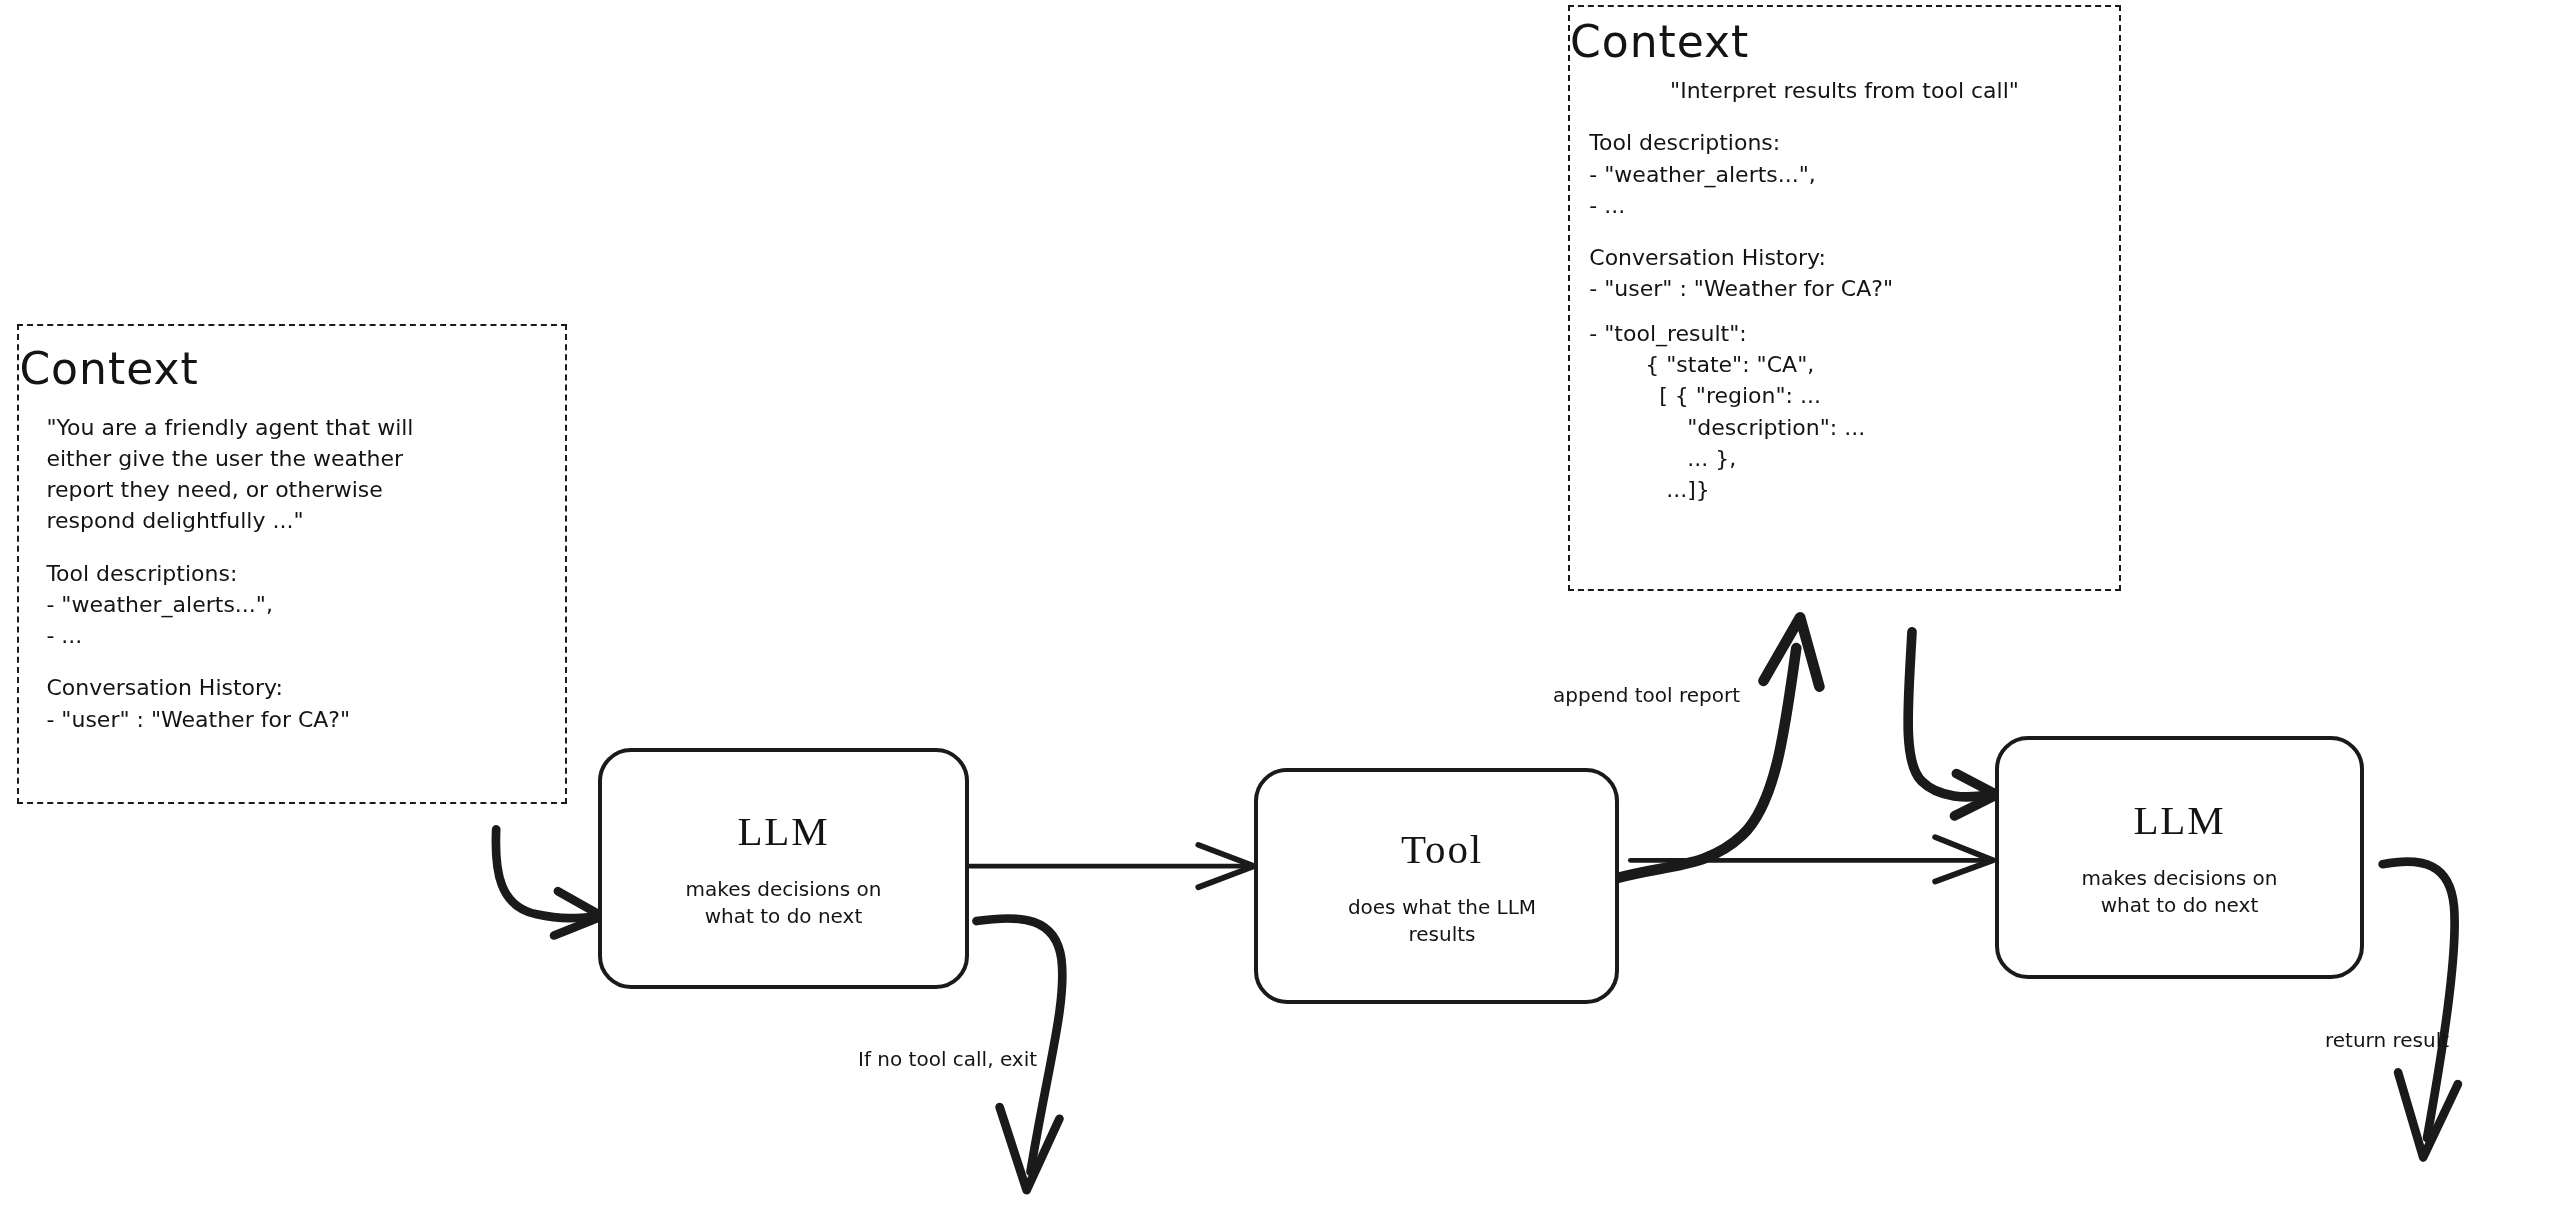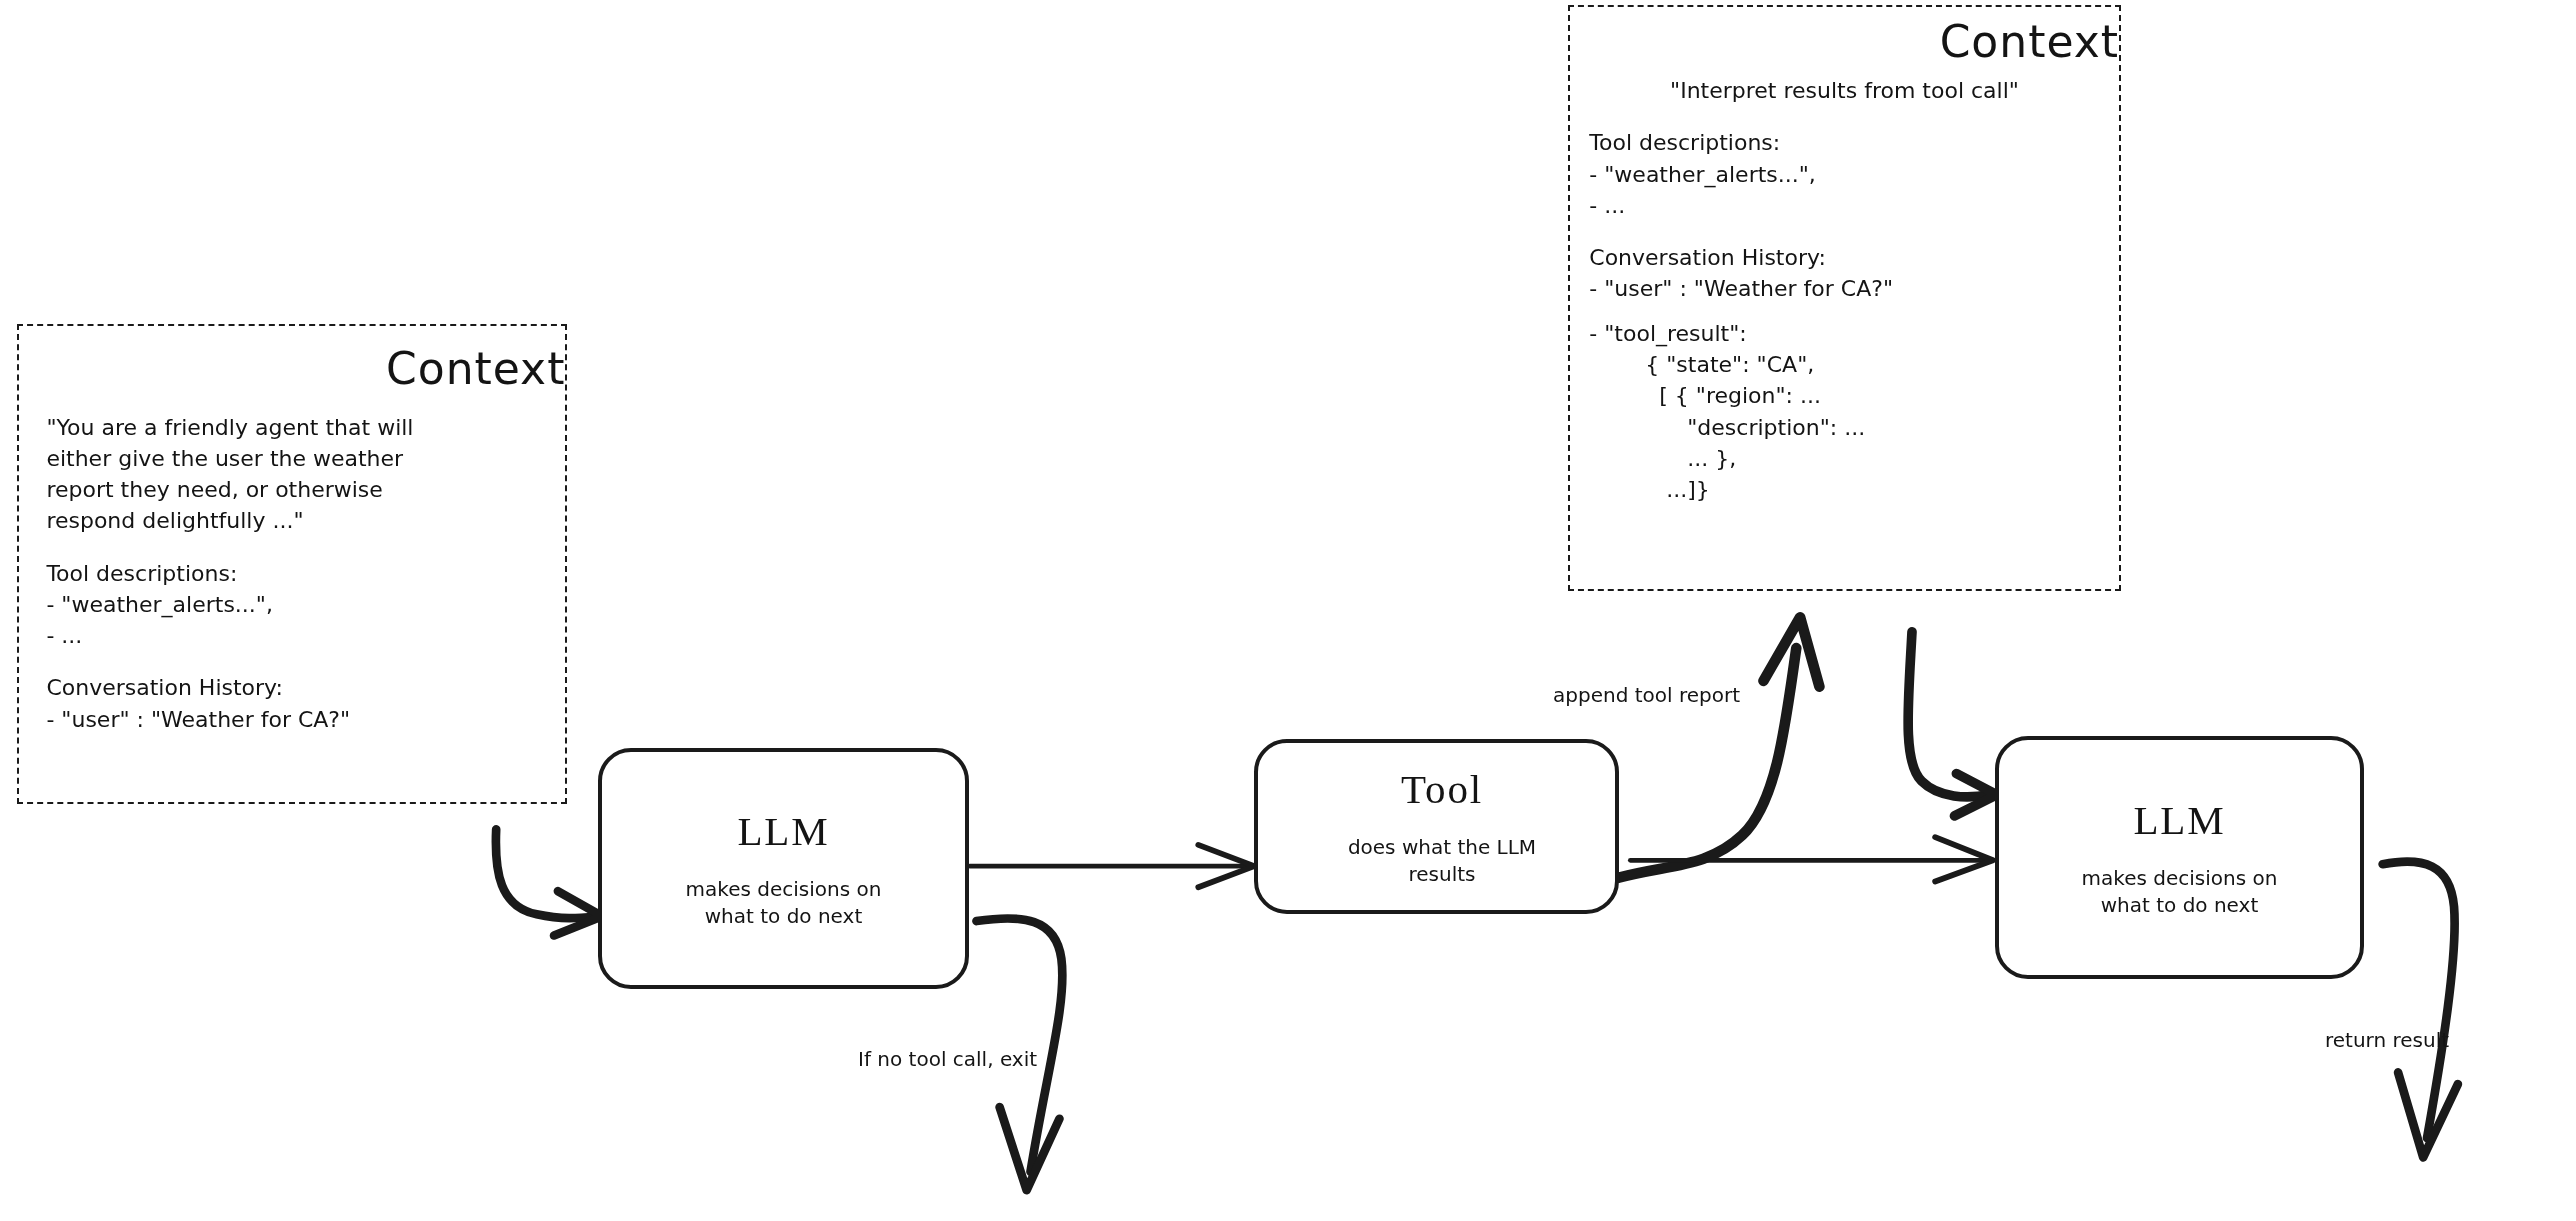--- a/index.html
+++ b/index.html
@@ -21,21 +21,21 @@
     height: 1221px;
   }
   
   .ctx-box {
     position: absolute;
     box-sizing: border-box;
     border: 2.9px dashed #1a1a1a;
     background: transparent;
   }
   .ctx-title {
-    text-align: right;
+    text-align: left;
     font-size: 44px;
     color: #141414;
     letter-spacing: 1px;
     font-weight: 400;
   }
   .ctx-body {
     font-size: 22px;
     line-height: 1.42;
     color: #141414;
     white-space: pre-wrap;
@@ -153,21 +153,21 @@
            ...]}</div>
   </div>
 </div>
 
 <div class="node" style="left:598px; top:748px; width:371px; height:241px;">
   <div class="node-title">LLM</div>
   <div class="node-sub">makes decisions on
 what to do next</div>
 </div>
 
-<div class="node" style="left:1254px; top:739px; width:365px; height:175px;padding-left:11px;">
+<div class="node" style="left:1254px; top:768px; width:365px; height:236px;padding-left:11px;">
   <div class="node-title">Tool</div>
   <div class="node-sub">does what the LLM
 results</div>
 </div>
 
 <div class="node" style="left:1995px; top:736px; width:369px; height:243px;">
   <div class="node-title">LLM</div>
   <div class="node-sub">makes decisions on
 what to do next</div>
 </div>

